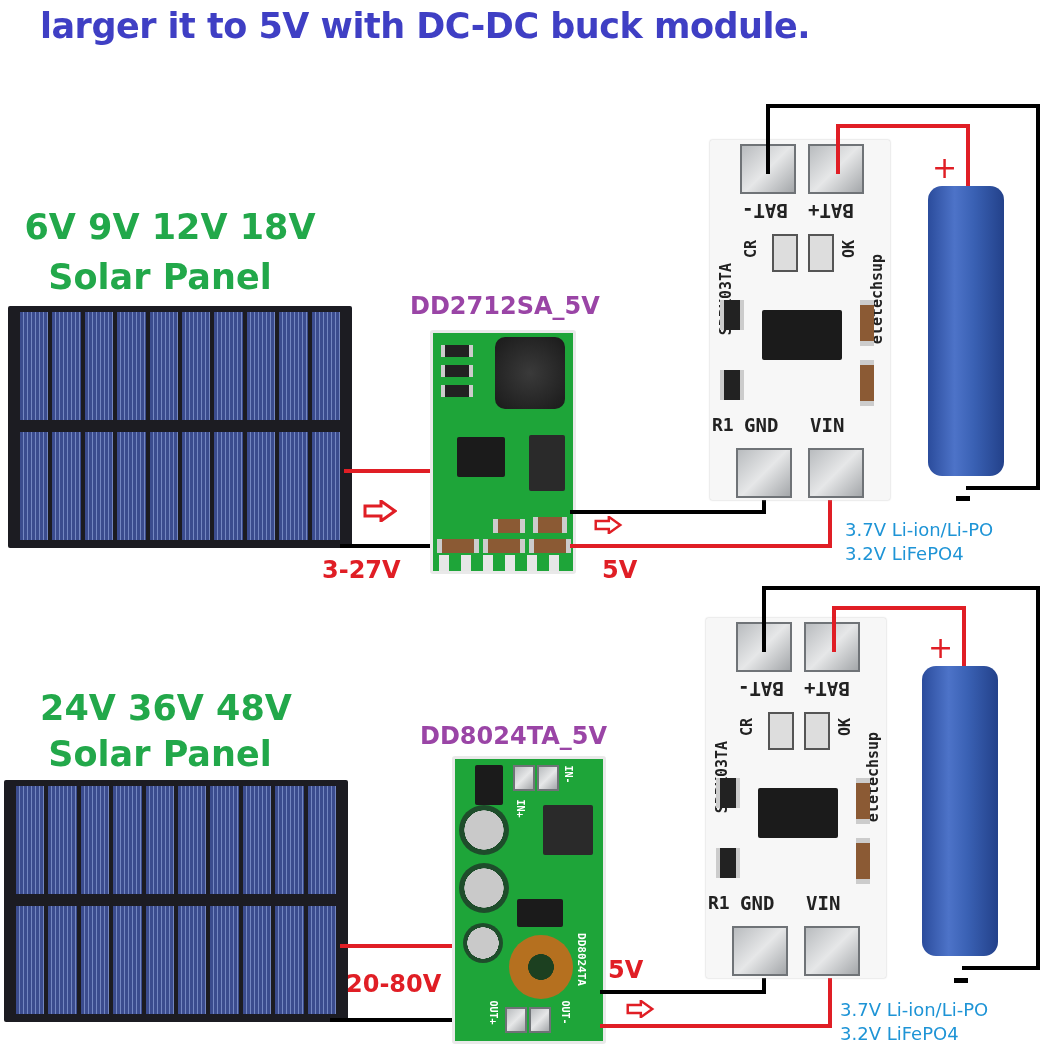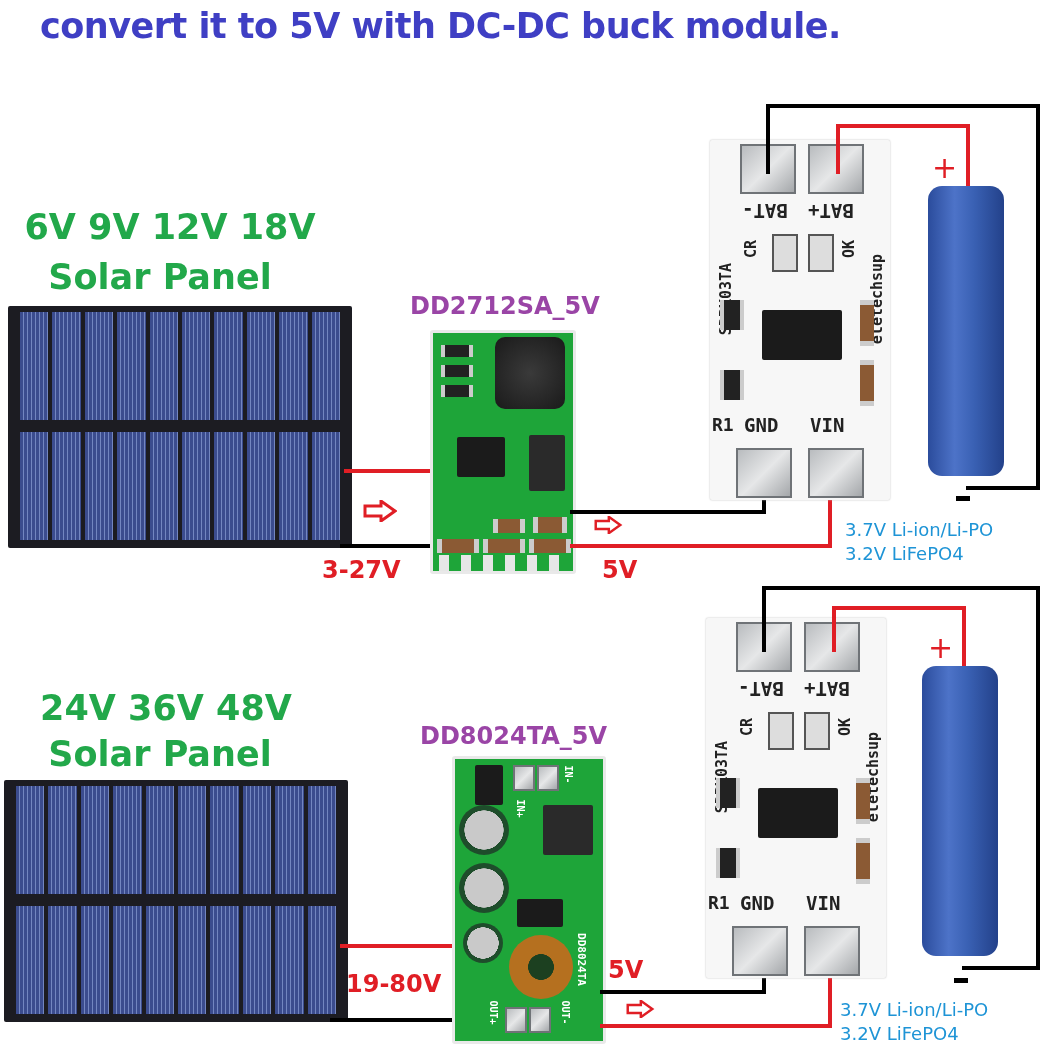--- a/index.html
+++ b/index.html
@@ -24,21 +24,21 @@
   .silk{color:#222;font-family:"DejaVu Sans Mono",monospace;font-weight:bold;font-size:19px;}
   .battery{background:linear-gradient(90deg,#2b4c9c,#4d73c8 35%,#3a61b4 60%,#23418a);border-radius:14px;}
   .arrow{width:34px;height:22px;}
   .cap{border-radius:50%;background:radial-gradient(circle,#c9c9c9 0 55%,#1e4d2b 56% 75%,#d9c070 76%);}
   .toroid{border-radius:50%;background:radial-gradient(circle,#1c4020 0 28%,#b5701f 29% 75%,#e2a14a 76%);}
 </style>
 </head>
 <body>
 
 <div class="abs headline">
-  <div>convert it to 5V with DC-DC buck module.</div>
+  <div>larger it to 5V with DC-DC buck module.</div>
 </div>
 
 <div class="abs panel-label" style="left:10px;top:205px;width:320px;">6V 9V 12V 18V</div>
 <div class="abs panel-label" style="left:0px;top:255px;width:320px;">Solar Panel</div>
 
 <div class="abs solar" style="left:8px;top:306px;width:344px;height:242px;">
   <div class="row" style="top:6px;height:108px;">
     <div class="cell"></div>
       <div class="cell"></div>
       <div class="cell"></div>
@@ -166,21 +166,21 @@
       <div class="cell"></div>
       <div class="cell"></div>
       <div class="cell"></div>
       <div class="cell"></div>
   </div>
 </div>
 
 <div class="abs wire-r" style="left:340px;top:944px;width:122px;height:4px;"></div>
 <div class="abs wire-k" style="left:330px;top:1018px;width:132px;height:4px;"></div>
 
-<div class="abs volt" style="left:346px;top:970px;">19-80V</div>
+<div class="abs volt" style="left:346px;top:970px;">20-80V</div>
 
 <div class="abs module-label" style="left:420px;top:722px;">DD8024TA_5V</div>
 
 <div class="abs pcb-green" style="left:452px;top:756px;width:148px;height:282px;">
   <div class="abs chip" style="left:20px;top:6px;width:28px;height:40px;"></div>
   <div class="abs pad" style="left:58px;top:6px;width:18px;height:22px;"></div>
   <div class="abs pad" style="left:82px;top:6px;width:18px;height:22px;"></div>
   <div class="abs silk" style="left:104px;top:10px;font-size:10px;color:#fff;transform:rotate(90deg);">IN-</div>
   <div class="abs silk" style="left:56px;top:44px;font-size:10px;color:#fff;transform:rotate(90deg);">IN+</div>
   <div class="abs cap" style="left:4px;top:46px;width:50px;height:50px;"></div>

